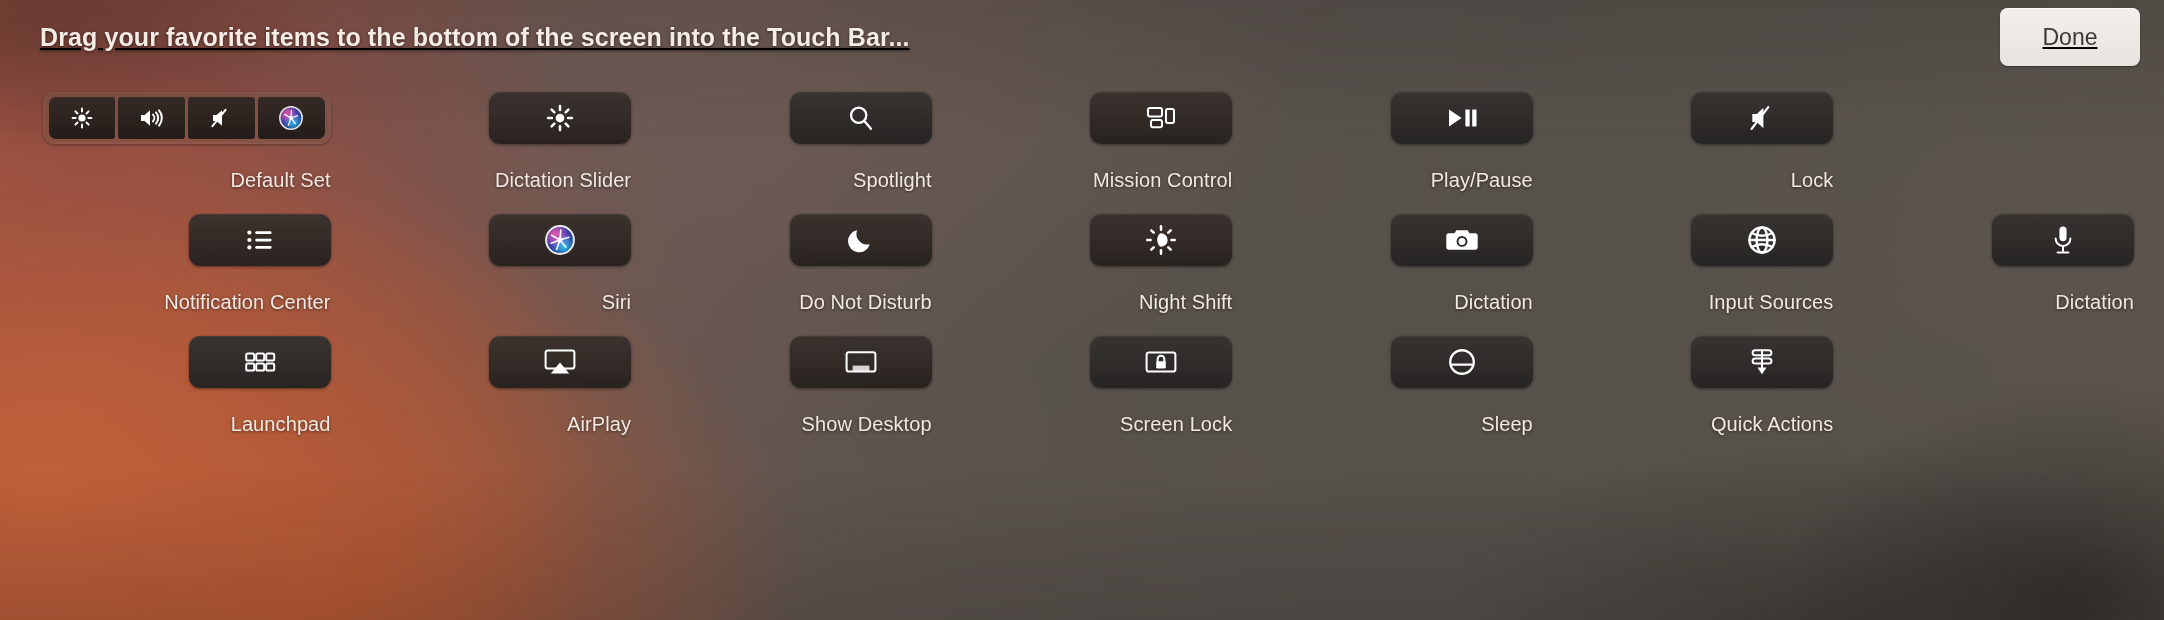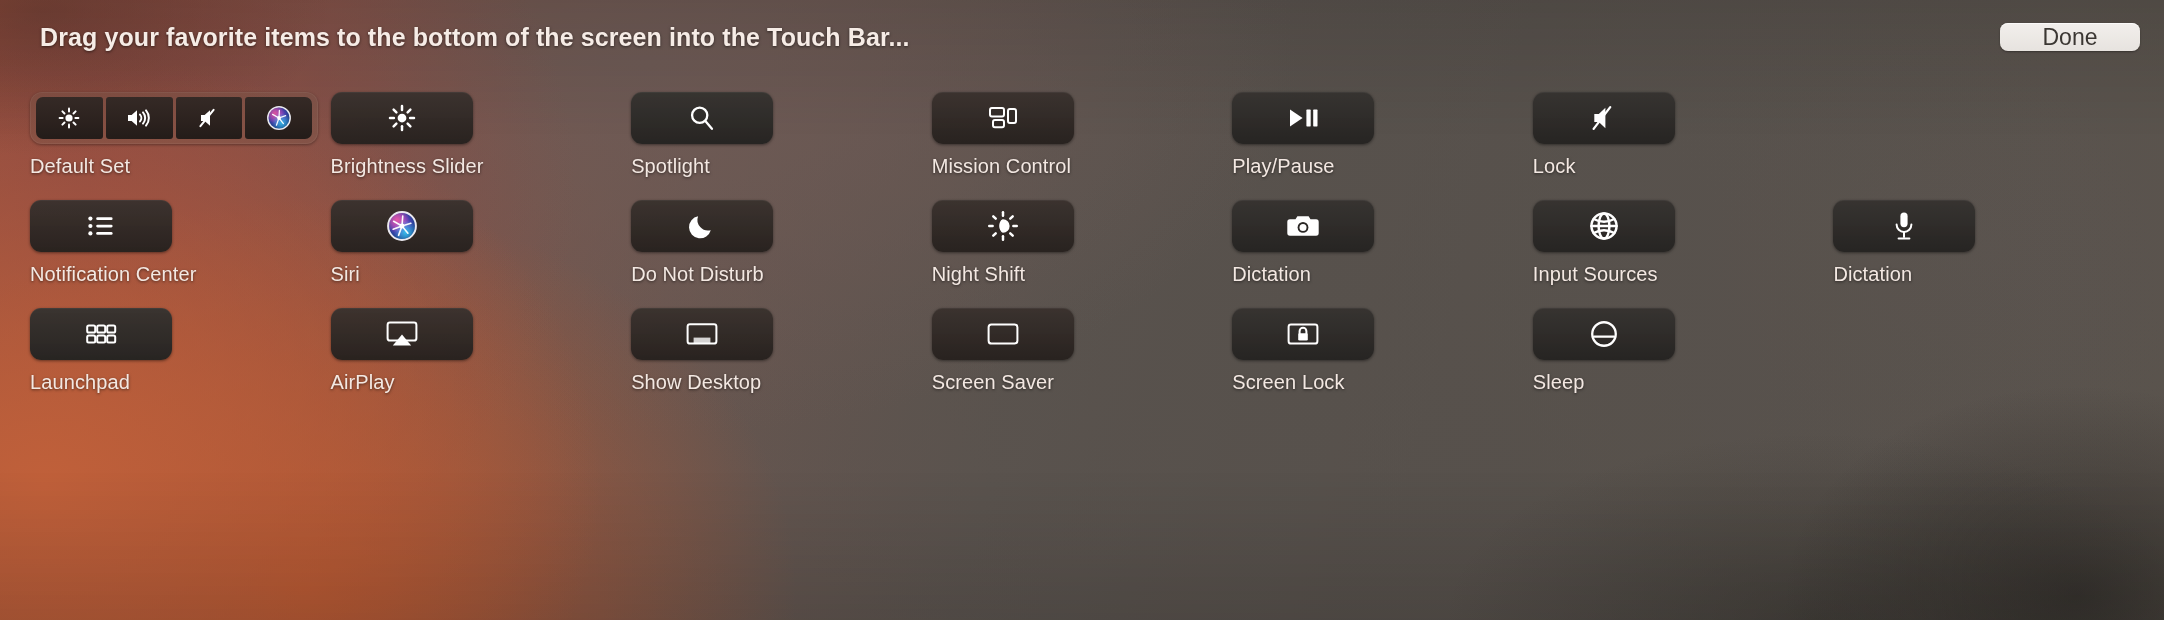--- a/index.html
+++ b/index.html
@@ -39,32 +39,33 @@
     backdrop-filter: blur(0px);
     background:linear-gradient(180deg, rgba(0,0,0,.10) 0%, rgba(0,0,0,0) 22%, rgba(0,0,0,0) 76%, rgba(0,0,0,.13) 100%);
   }
 
   
   .header {
     position:absolute; top:0; left:0; right:0; height:74px;
     display:flex; align-items:center; justify-content:space-between;
     padding:0 24px 0 40px;
     z-index:5;
+    text-decoration:underline;
   }
   .title {
     font-size:25px;
     font-weight:bold;
     color:#f6ece6;
     letter-spacing:.1px;
     text-shadow:0 1px 3px rgba(0,0,0,.55);
     white-space:nowrap;
   }
   .done-btn {
     min-width:140px;
-    height:28px;
+    height:58px;
     padding:0 26px;
     border-radius:8px;
     border:none;
     background:linear-gradient(180deg,#f2efec 0%, #e7e3df 100%);
     box-shadow:0 1px 2px rgba(0,0,0,.35), inset 0 1px 0 rgba(255,255,255,.7);
     color:#3b3733;
     font-size:23px;
     font-family:"Liberation Sans", sans-serif;
     display:flex; align-items:center; justify-content:center;
     cursor:pointer;
@@ -81,22 +82,22 @@
     row-gap:22px;
   }
   .row {
     display:grid;
     grid-template-columns:repeat(7, 1fr);
     align-items:start;
   }
   .cell {
     display:flex;
     flex-direction:column;
-    align-items:flex-start;
-    row-gap:11px;
+    align-items:flex-end;
+    row-gap:25px;
   }
 
   .tile {
     width:142px; height:52px;
     border-radius:11px;
     background:linear-gradient(180deg, rgba(58,50,46,.97) 0%, rgba(40,34,31,.99) 100%);
     box-shadow:0 1px 3px rgba(0,0,0,.45), inset 0 1px 0 rgba(255,255,255,.045);
     display:flex; align-items:center; justify-content:center;
     cursor:grab;
   }
@@ -230,21 +231,21 @@
                 <line x1="12" y1="18.5" x2="12" y2="21.6"></line>
               <line x1="2.4" y1="12" x2="5.5" y2="12"></line>
                 <line x1="18.5" y1="12" x2="21.6" y2="12"></line>
               <line x1="5.3" y1="5.3" x2="7.5" y2="7.5"></line>
                 <line x1="16.5" y1="16.5" x2="18.7" y2="18.7"></line>
               <line x1="5.3" y1="18.7" x2="7.5" y2="16.5"></line>
                 <line x1="16.5" y1="7.5" x2="18.7" y2="5.3"></line>
             </g>
           </svg>
         </div>
-        <div class="label">Brightness Slider</div>
+        <div class="label">Dictation Slider</div>
       </div>
 
       <div class="cell">
         <div class="tile neutral">
           <svg width="30" height="30" viewBox="0 0 26 26">
             <circle class="ic" cx="11" cy="10.6" r="6.6" stroke-width="2"></circle>
             <line class="ic" x1="15.9" y1="15.6" x2="21.6" y2="22.4" stroke-width="2"></line>
           </svg>
         </div>
         <div class="label">Spotlight</div>
@@ -436,28 +437,20 @@
       <div class="cell">
         <div class="tile">
           <svg width="36" height="28" viewBox="0 0 36 28">
             <rect class="ic" x="3.6" y="4.2" width="28.8" height="19.4" rx="2.4" stroke-width="2"></rect>
             <rect class="icf" x="9.6" y="17.6" width="16.8" height="5.6" opacity=".8"></rect>
           </svg>
         </div>
         <div class="label">Show Desktop</div>
       </div>
 
-      <div class="cell">
-        <div class="tile">
-          <svg width="36" height="26" viewBox="0 0 36 26">
-            <rect class="ic" x="3.6" y="3.4" width="28.8" height="19.2" rx="2.8" stroke-width="2"></rect>
-          </svg>
-        </div>
-        <div class="label">Screen Saver</div>
-      </div>
 
       <div class="cell">
         <div class="tile neutral">
           <svg width="36" height="26" viewBox="0 0 36 26">
             <rect class="ic" x="3.6" y="3.4" width="28.8" height="19.2" rx="2.4" stroke-width="2"></rect>
             <path class="ic" d="M14.6 12.4v-2.2a3.4 3.4 0 0 1 6.8 0v2.2" stroke-width="1.8"></path>
             <rect class="icf" x="13.2" y="12.2" width="9.6" height="7.4" rx="1.3"></rect>
           </svg>
         </div>
         <div class="label">Screen Lock</div>
@@ -466,16 +459,27 @@
       <div class="cell">
         <div class="tile neutral">
           <svg width="30" height="30" viewBox="0 0 26 26">
             <circle class="ic" cx="13" cy="13" r="10.2" stroke-width="1.9"></circle>
             <line class="ic" x1="4.4" y1="15.2" x2="21.6" y2="15.2" stroke-width="1.9"></line>
           </svg>
         </div>
         <div class="label">Sleep</div>
       </div>
 
+      <div class="cell">
+        <div class="tile neutral">
+          <svg width="32" height="32" viewBox="0 0 32 32">
+            <line class="ic" x1="16" y1="4.6" x2="16" y2="22" stroke-width="2"></line>
+            <rect class="ic" x="6.6" y="4.2" width="18.8" height="5" rx="2.5" stroke-width="1.9" fill="#2a2725"></rect>
+            <rect class="ic" x="6.6" y="12.6" width="18.8" height="5" rx="2.5" stroke-width="1.9" fill="#2a2725"></rect>
+            <path class="icf" d="M16 28.2 L11.4 21.4 H20.6 Z"></path>
+          </svg>
+        </div>
+        <div class="label">Quick Actions</div>
+      </div>
     </div>
 
   </div>
 </div>
 
 </body></html>

